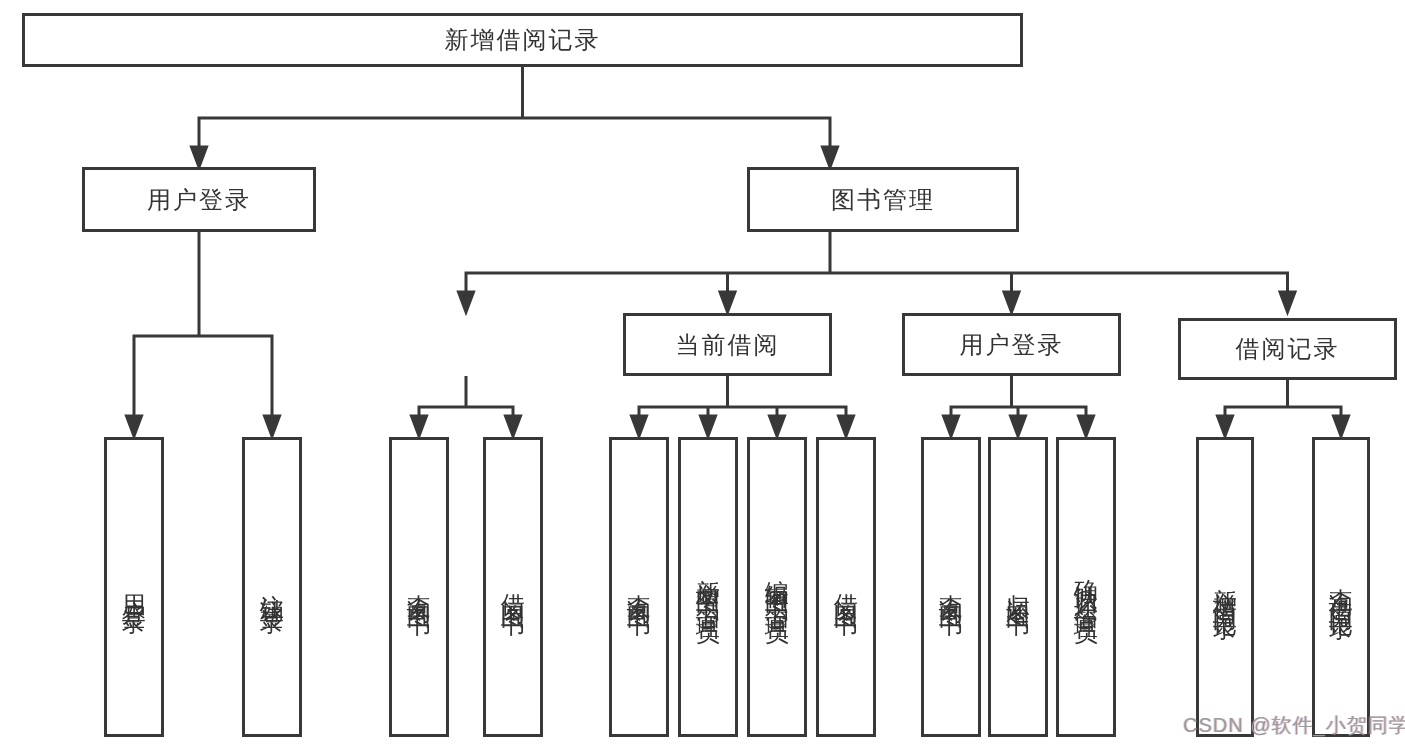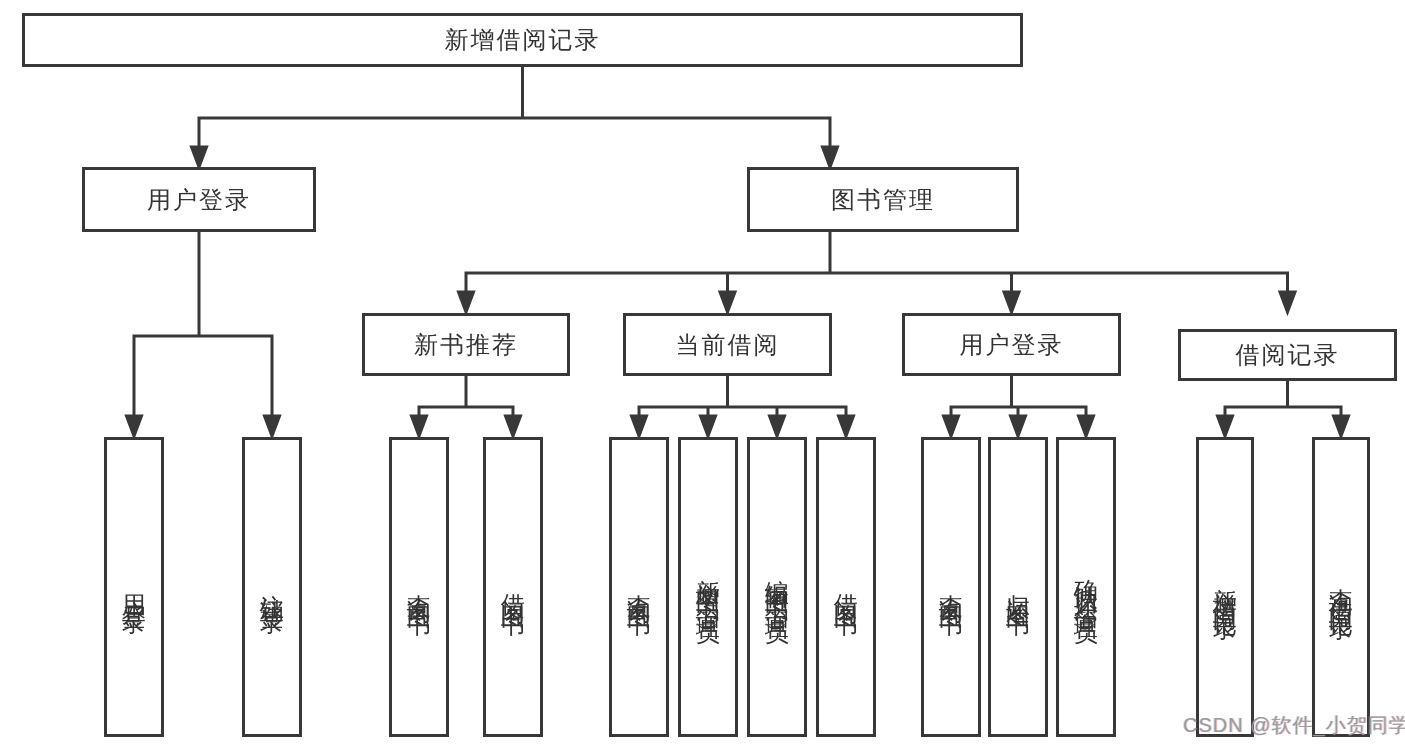--- a/index.html
+++ b/index.html
@@ -109,24 +109,23 @@
       <polygon points="1217.5,416 1232.5,416 1225,436"></polygon>
       <polygon points="1333.5,416 1348.5,416 1341,436"></polygon>
     </g>
   </svg>
 
   <div class="node" style="left:22px;top:13px;width:1001px;height:54px;">新增借阅记录</div>
 
   <div class="node" style="left:82px;top:167px;width:234px;height:65px;">用户登录</div>
   <div class="node" style="left:713px;top:167px;width:272px;height:65px;margin-left:34px;">图书管理</div>
 
-  <div class="node" style="left:362px;top:313px;width:208px;height:63px;">新书推荐</div>
   <div class="node" style="left:623px;top:313px;width:209px;height:63px;">当前借阅</div>
   <div class="node" style="left:902px;top:313px;width:219px;height:63px;">用户登录</div>
-  <div class="node" style="left:1178px;top:329px;width:219px;height:52px;">借阅记录</div>
+  <div class="node" style="left:1178px;top:318px;width:219px;height:62px;">借阅记录</div>
 
   <div class="leaf" style="left:104px;width:60px;">
     <span class="vtext">用户登录</span>
   </div>
   <div class="leaf" style="left:242px;width:60px;">
     <span class="vtext">注销登录</span>
   </div>
 
   <div class="leaf" style="left:389px;width:60px;">
     <span class="vtext">查询图书</span>

